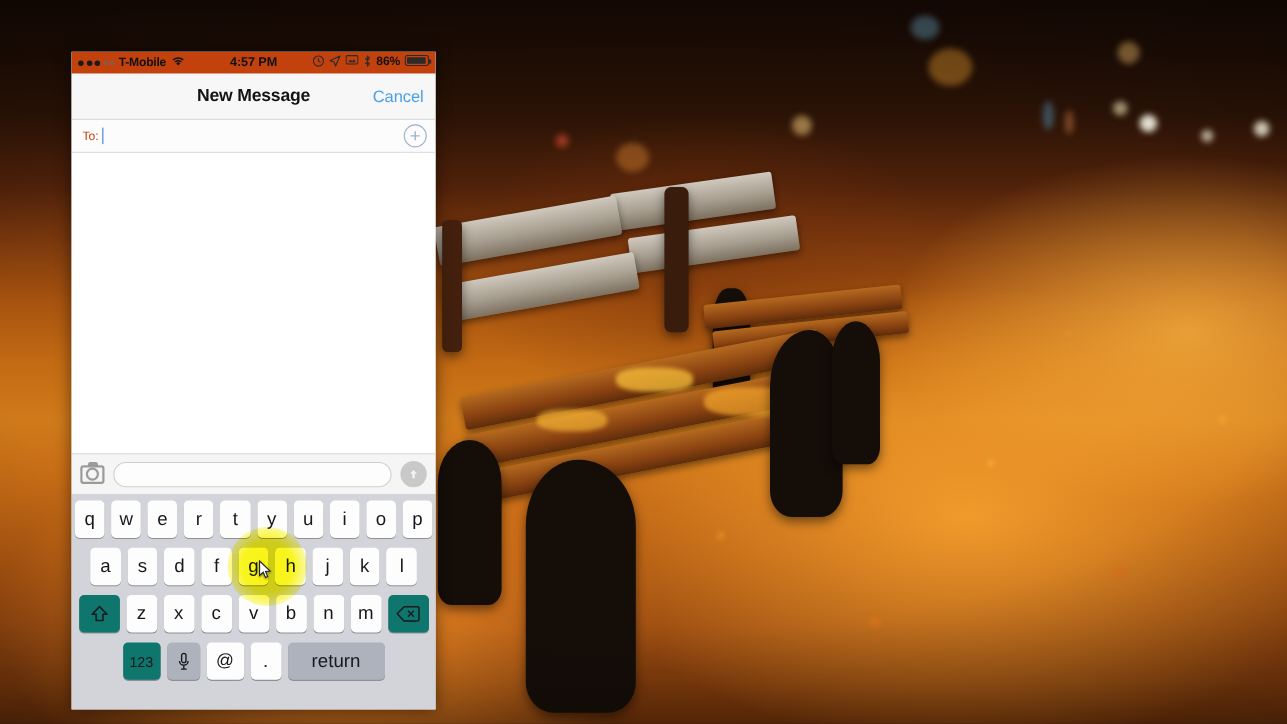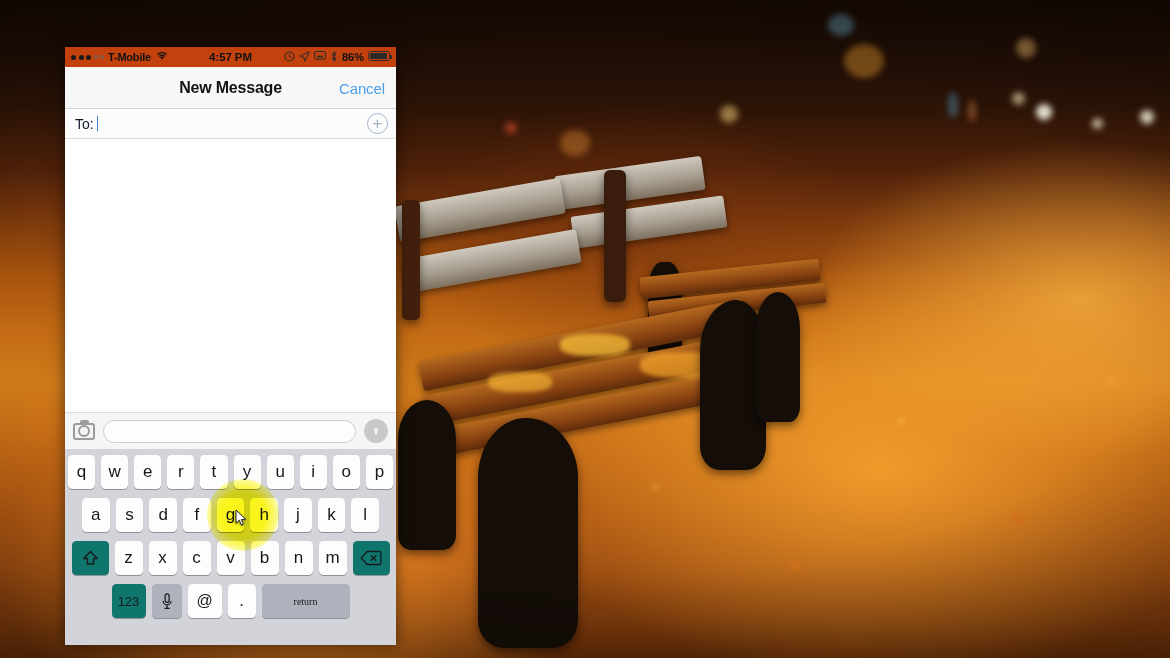--- a/index.html
+++ b/index.html
@@ -128,21 +128,21 @@
 
   
   .tofield {
     height: 30px; flex: 0 0 30px;
     background: #fcfcfc;
     display: flex; align-items: center;
     padding: 0 8px 0 10px;
     border-bottom: 1px solid #dcdcdc;
     position: relative;
   }
-  .to-label { font-size: 14px; color: #0f172a; margin-right: 3px; }
+  .to-label { font-size: 11px; color: #c2410c; margin-right: 3px; }
   .caret {
     width: 1.5px; height: 15px; background: #3b7fd4;
     animation: blink 1.06s steps(1) infinite;
   }
   @keyframes blink { 50% { opacity: 0; } }
   .add-contact {
     margin-left: auto;
     width: 21px; height: 21px; border-radius: 50%;
     border: 1.4px solid #9fb3c9;
     display: flex; align-items: center; justify-content: center;
@@ -207,21 +207,21 @@
   .row2 { padding: 0 14px; }
   .key.mod {
     background: #0f766e;
     width: 37px;
   }
   .key.wide123 { width: 34px; font-size: 13px; }
   .key.mic { width: 30px; background: #adb2bd; }
   .key.space { flex: 1 1 auto; font-size: 13px; max-width: 108px; }
   .key.at { width: 34px; font-size: 16px; }
   .key.period { width: 28px; font-size: 17px; }
-  .key.return { width: 88px; background: #adb2bd; font-size: 10px; font-family: Liberation Serif, serif; }
+  .key.return { width: 88px; background: #adb2bd; font-size: 17px; }
   .krow.bottom { gap: 6px; padding: 0 2px; }
 
   
   .kb-highlight {
     position: absolute;
     left: 142px; top: 30px;
     width: 72px; height: 72px;
     border-radius: 50%;
     background: radial-gradient(circle, rgba(250,245,0,.92) 0%, rgba(250,245,0,.88) 46%, rgba(250,245,0,.32) 72%, rgba(250,245,0,0) 100%);
     pointer-events: none;

